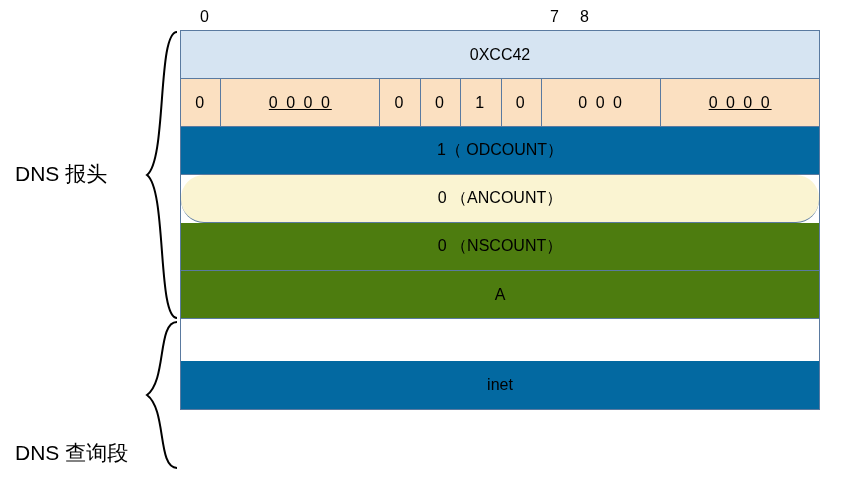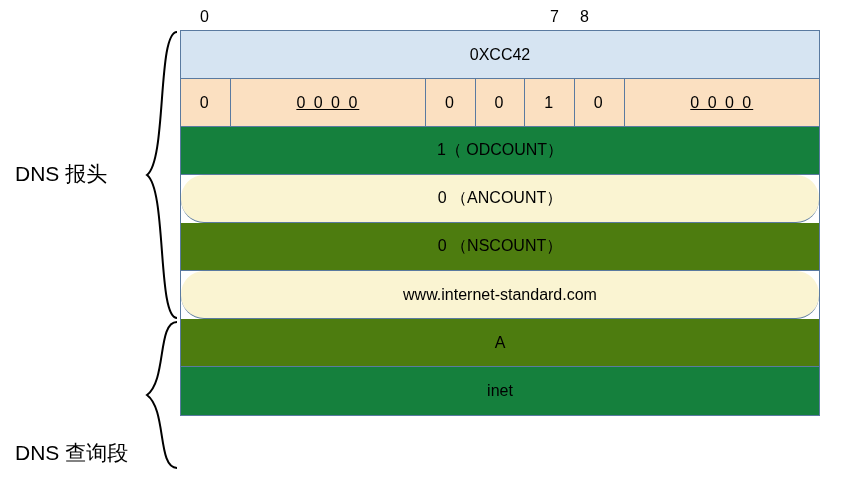--- a/index.html
+++ b/index.html
@@ -63,25 +63,25 @@
   }
   .row {
     height: 48px;
     border-bottom: 1px solid #5a7aa0;
     box-sizing: border-box;
     display: flex;
     align-items: center;
     justify-content: center;
     font-size: 16px;
   }
-  .row:last-child { border-bottom: none; }
+  .row:last-child { border-bottom: none; margin-top: 42px; }
 
   .bg-blue   { background: #d6e4f2; }
   .bg-orange { background: #fbe0c1; }
-  .bg-purple { background: #15803d; }
+  .bg-purple { background: #0369a1; }
   .bg-yellow { background: #faf4d2; border-radius: 23px; }
   .bg-green  { background: #4d7c0f; }
 
   .flags {
     display: flex;
     width: 100%;
     height: 100%;
   }
   .flags > div {
     border-right: 1px solid #5a7aa0;
@@ -127,40 +127,38 @@
     </div>
 
     <div class="row bg-orange">
       <div class="flags">
         <div class="f1">0</div>
         <div class="f4b">0 0 0 0</div>
         <div class="f1">0</div>
         <div class="f1">0</div>
         <div class="f1">1</div>
         <div class="f1">0</div>
+        <div class="f3b">0 0 0</div>
         <div class="f4b">0 0 0 0</div>
       </div>
     </div>
 
     <div class="row bg-purple">
       <span>1（ ODCOUNT）</span>
     </div>
 
     <div class="row bg-yellow">
       <span>0 （ANCOUNT）</span>
     </div>
 
     <div class="row bg-green">
       <span>0 （NSCOUNT）</span>
     </div>
 
 
-    <div class="row bg-yellow">
-      <span>www.internet-standard.com</span>
-    </div>
 
     <div class="row bg-green">
       <span>A</span>
     </div>
 
     <div class="row bg-purple">
       <span>inet</span>
     </div>
 
   </div>

